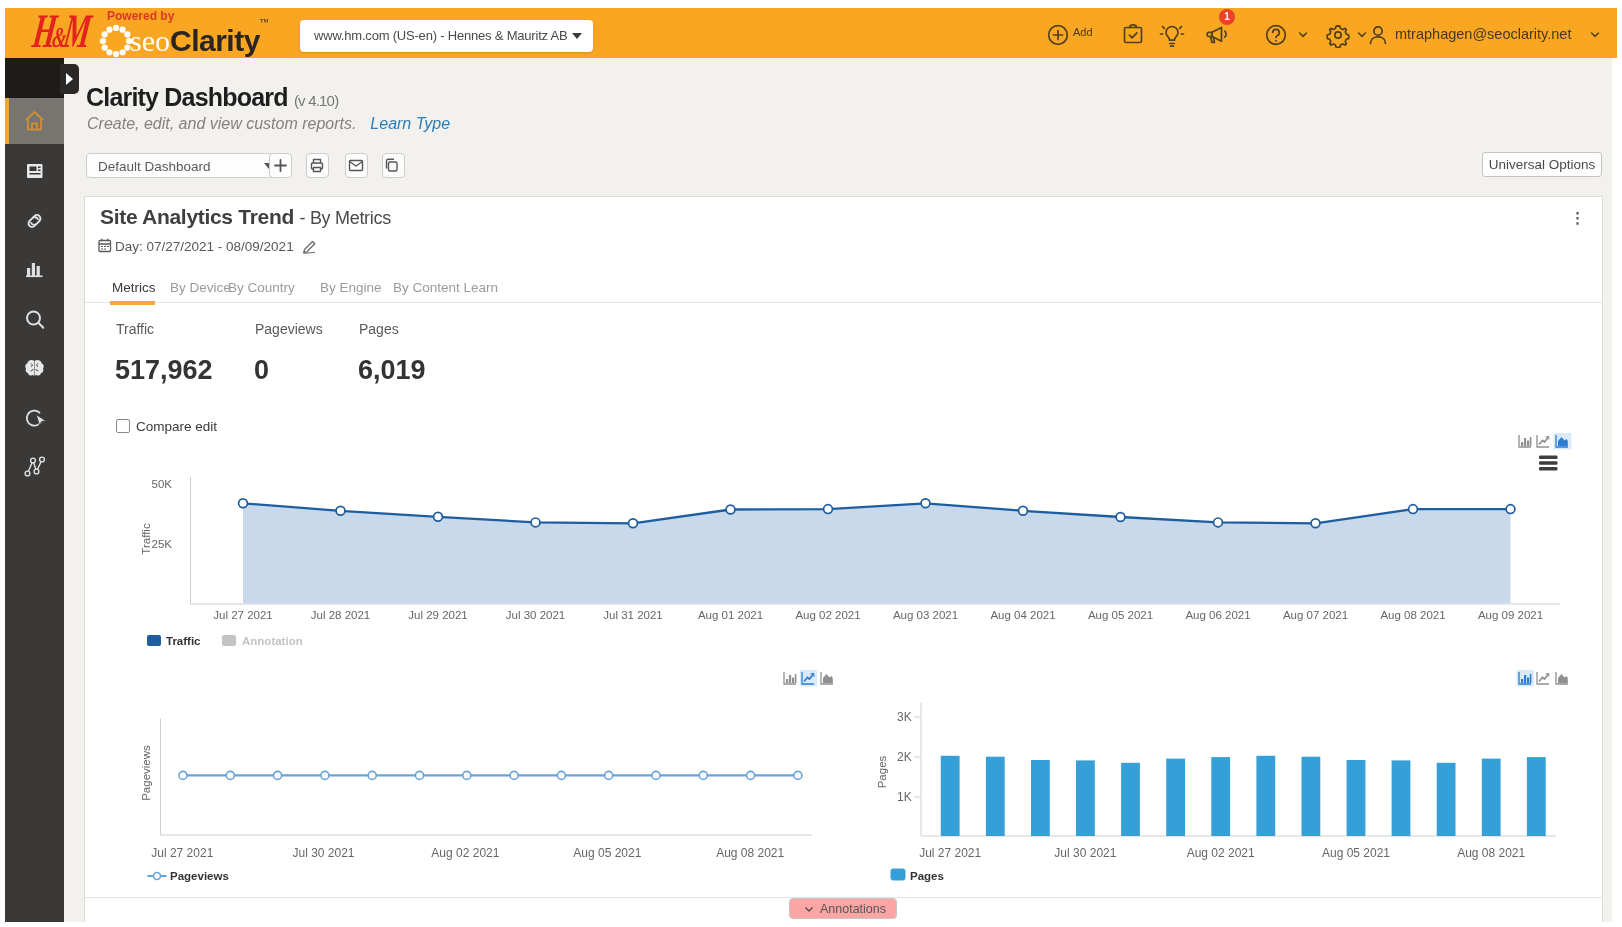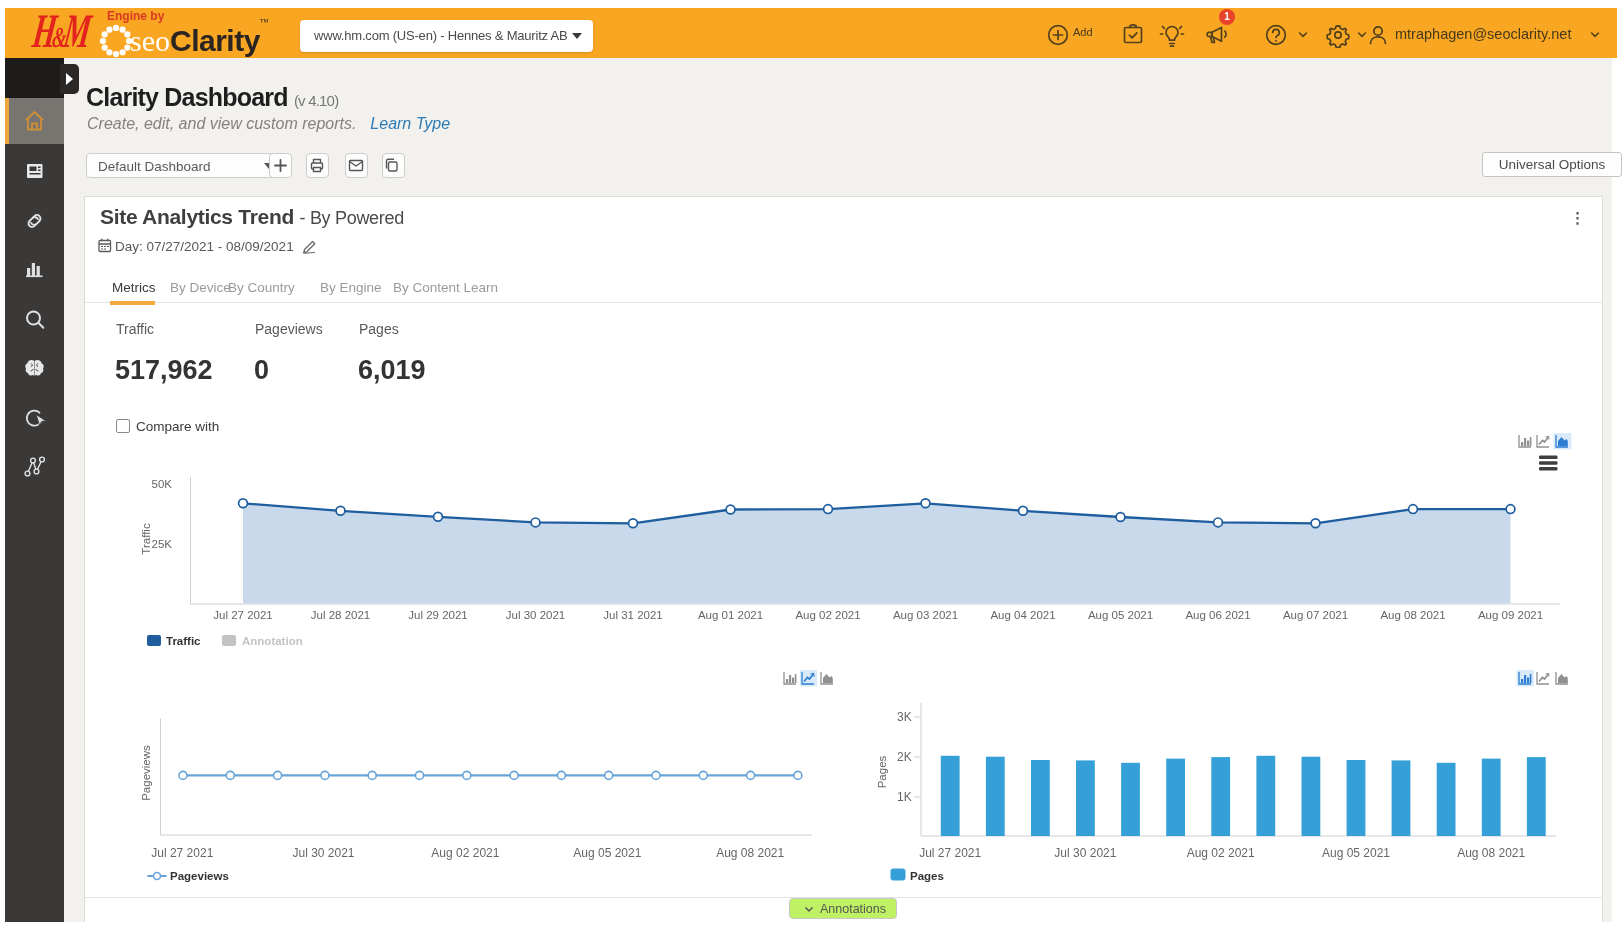--- a/index.html
+++ b/index.html
@@ -19,21 +19,21 @@
   
   #h1 { left:86px; top:84px; font-size:25px; font-weight:bold; color:#1e1e1e; letter-spacing:-0.8px; line-height:1.1; }
   #h1 .ver { font-size:15px; font-weight:normal; color:#777; }
   #sub { left:87px; top:115px; font-size:16px; font-style:italic; color:#86817b; }
   #sub a { color:#2e7cb8; text-decoration:none; margin-left:5px; }
   
   .btn { position:absolute; background:#fdfdfd; border:1px solid #cfcdc9; border-radius:4px; }
   #sel { left:86px; top:153px; width:201px; height:25px; }
   #sel .t { position:absolute; left:11px; top:5px; font-size:13.5px; color:#595959; }
   #sel .c { position:absolute; right:12px; top:9px; width:0; height:0; border-left:5px solid transparent; border-right:5px solid transparent; border-top:6px solid #555; }
-  #uo { left:1482px; top:152px; width:140px; height:25px; border-radius:3px; border-color:#c6c4c0; }
+  #uo { left:1482px; top:152px; width:120px; height:25px; border-radius:3px; border-color:#c6c4c0; }
   #uo .t { position:absolute; left:0; width:100%; text-align:center; top:4px; font-size:13.5px; color:#4a4a4a; }
   
   #card { left:84px; top:196px; width:1519px; height:726px; background:#fff; border:1px solid #dddcd8; border-bottom:none; }
   #cardtitle { left:100px; top:205px; font-size:21px; font-weight:bold; color:#3f3f3f; letter-spacing:-0.3px; }
   #cardtitle .sub { font-weight:normal; font-size:18px; color:#4a4a4a; }
   #daterow { left:115px; top:239px; font-size:13.5px; color:#585858; }
   #dots { left:1570px; top:209px; width:16px; height:22px; color:#555; font-size:15px; font-weight:bold; letter-spacing:0; }
   
   .tab { position:absolute; top:280px; font-size:13.5px; color:#9b9b9b; }
   #tabline { left:85px; top:302px; width:1518px; height:1px; background:#e7e6e3; }
@@ -51,21 +51,21 @@
 <div class="abs" id="contentbg"></div>
 <div class="abs" id="sidebar"></div>
 <div class="abs" id="sidetop"></div>
 <div class="abs" id="sidetab">
     <div class="tri"></div>
   </div>
 <div class="abs" id="homerow"></div>
 <div class="abs" id="homebar"></div>
 
 <div class="abs" style="left:37px; top:3px; width:120px; height:52px; color:#e2241c; font-family:'Liberation Serif', serif; font-style:italic; font-weight:bold; font-size:48px; letter-spacing:-5px; transform:scaleX(0.62) skewX(-12deg); transform-origin:0 0;">H<span style="font-size:29px;">&amp;</span>M</div>
-<div class="abs" style="left:107px; top:9px; font-size:12px; font-weight:bold; color:#da3a23;">Engine by</div>
+<div class="abs" style="left:107px; top:9px; font-size:12px; font-weight:bold; color:#da3a23;">Powered by</div>
 <svg class="abs" style="left:98px; top:23px;" width="36" height="36" viewBox="0 0 36 36">
   <g fill="#fff">
     <circle cx="18" cy="4.9" r="3.1"></circle>
       <circle cx="24.55" cy="6.65" r="3.1"></circle>
       <circle cx="29.35" cy="11.45" r="3.1"></circle>
       <circle cx="31.1" cy="18" r="3.1"></circle>
       <circle cx="29.35" cy="24.55" r="3.1"></circle>
       <circle cx="24.55" cy="29.35" r="3.1"></circle>
       <circle cx="18" cy="31.1" r="3.1"></circle>
       <circle cx="11.45" cy="29.35" r="3.1"></circle>
@@ -198,38 +198,38 @@
   <g stroke="#555" stroke-width="1.4" fill="none" stroke-linejoin="round">
     <rect x="119.5" y="9" width="8.5" height="9" rx="1.5"></rect>
     <path d="M117.5 15.5 V8 a1.8 1.8 0 0 1 1.8 -1.8 H125"></path>
   </g>
 </svg>
 <div class="abs btn" id="uo">
     <div class="t">Universal Options</div>
   </div>
 
 <div class="abs" id="card"></div>
-<div class="abs" id="cardtitle">Site Analytics Trend <span class="sub">- By Powered</span></div>
+<div class="abs" id="cardtitle">Site Analytics Trend <span class="sub">- By Metrics</span></div>
 <div class="abs" id="daterow">Day: 07/27/2021 - 08/09/2021</div>
 <div class="abs" id="dots">⋮</div>
 <div class="abs" id="tabline"></div>
 <div class="abs" id="tabunder"></div>
 <div class="abs tab" style="left:112px; color:#3a3a3a;">Metrics</div>
 <div class="abs tab" style="left:170px;">By Device</div>
 <div class="abs tab" style="left:228px;">By Country</div>
 <div class="abs tab" style="left:320px;">By Engine</div>
 <div class="abs tab" style="left:393px;">By Content Learn</div>
 <div class="abs mlabel" style="left:116px;">Traffic</div>
 <div class="abs mlabel" style="left:255px;">Pageviews</div>
 <div class="abs mlabel" style="left:359px;">Pages</div>
 <div class="abs mval" style="left:115px;">517,962</div>
 <div class="abs mval" style="left:254px;">0</div>
 <div class="abs mval" style="left:358px;">6,019</div>
 <div class="abs" id="cmp"></div>
-<div class="abs" id="cmplbl">Compare with</div>
+<div class="abs" id="cmplbl">Compare edit</div>
 
 <svg class="abs" style="left:98px; top:238px;" width="230" height="16" viewBox="0 0 230 16">
   <g stroke="#5a5a5a" stroke-width="1.3" fill="none">
     <rect x="1" y="2.5" width="11.5" height="11" rx="1"></rect>
     <path d="M1 6 H12.5 M3.8 2.5 V.8 M9.7 2.5 V.8"></path>
     <path d="M3 8.5 h2 M6 8.5 h2 M9 8.5 h2 M3 11 h2 M6 11 h2" stroke-width="1.1"></path>
   </g>
   <g stroke="#6a6a6a" stroke-width="1.3" fill="none" stroke-linejoin="round">
     <path d="M206.5 11.5 l8-8 2.3 2.3-8 8-3 .7 z"></path>
     <path d="M205 14.8 c2.5 1 9-0.5 12-0.3" stroke-width="1.1"></path>
@@ -413,18 +413,18 @@
       <text x="215.4" y="162">Jul 30 2021</text>
       <text x="350.7" y="162">Aug 02 2021</text>
       <text x="486" y="162">Aug 05 2021</text>
       <text x="621.2" y="162">Aug 08 2021</text>
   </g>
   <rect x="20.5" y="173.5" width="15" height="12" rx="3" fill="#35a0d8"></rect>
   <text x="40" y="184.5" font-size="11.5" font-weight="bold" fill="#333" font-family="Liberation Sans">Pages</text>
 </svg>
 
 <div class="abs" style="left:85px; top:897px; width:1518px; height:1px; background:#e3e2df;"></div>
-<div class="abs" style="left:789px; top:898px; width:108px; height:21px; background:#bef264; border:1px solid #c9c8c5; border-radius:4px;">
+<div class="abs" style="left:789px; top:898px; width:108px; height:21px; background:#fca5a5; border:1px solid #c9c8c5; border-radius:4px;">
   <svg style="position:absolute; left:14px; top:7px;" width="10" height="8" viewBox="0 0 10 8">
       <path d="M1.5 1.5 L5 5 L8.5 1.5" stroke="#555" stroke-width="1.5" fill="none"></path>
     </svg>
   <div style="position:absolute; left:30px; top:3px; font-size:12.5px; color:#555;">Annotations</div>
 </div>
 
 </body></html>

